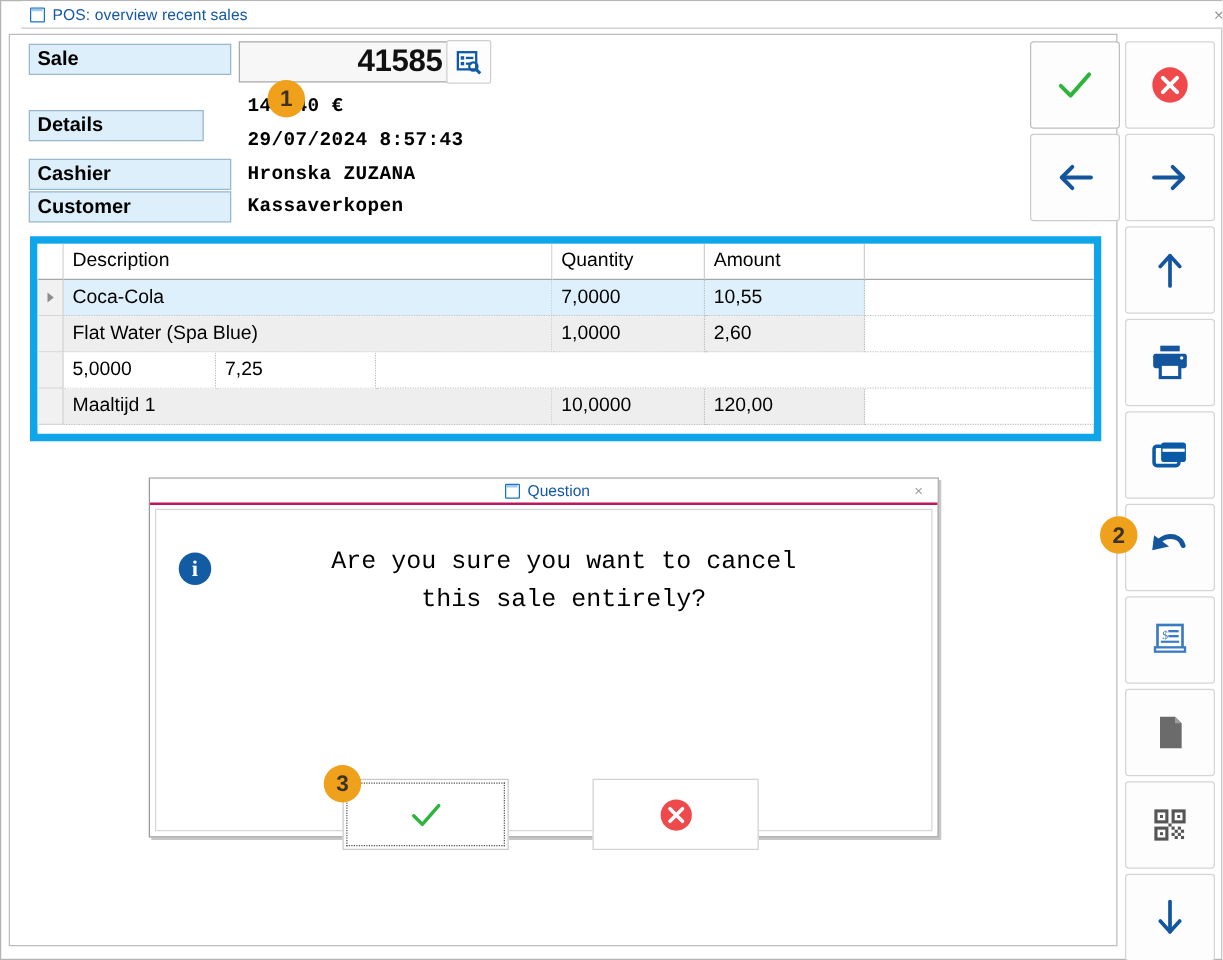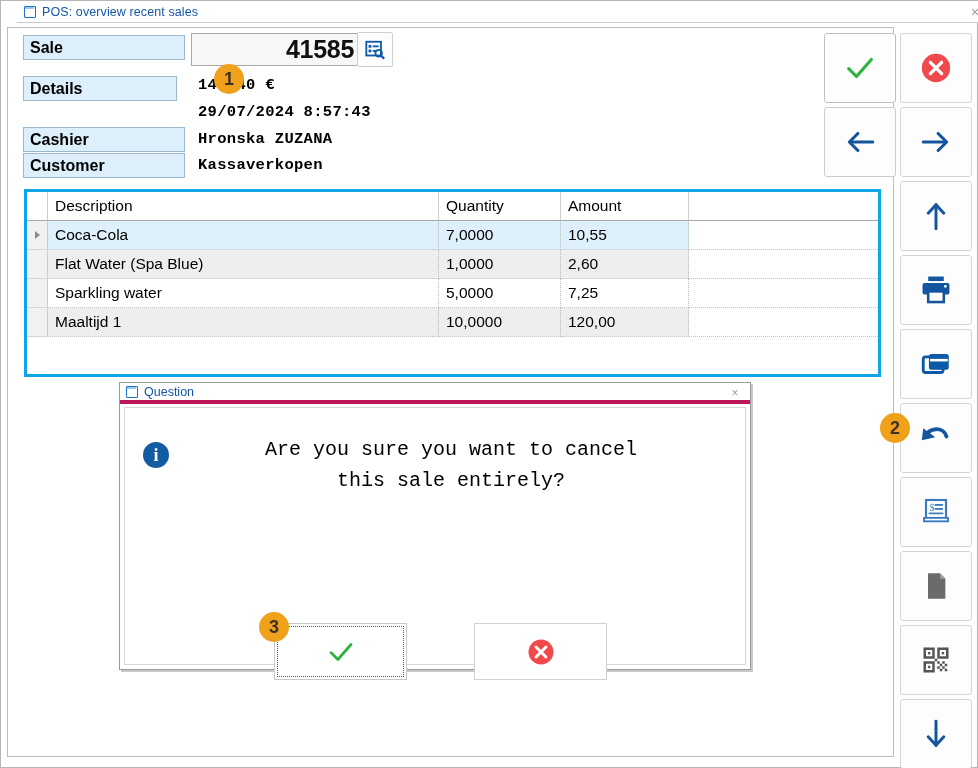--- a/index.html
+++ b/index.html
@@ -65,21 +65,21 @@
     background: #ddeffb;
     border: 1px solid #9bb8cc;
     color: #000000;
     font-family: Liberation Sans, sans-serif;
     font-weight: bold;
     font-size: 16px;
     padding-left: 6px;
     display: flex; align-items: center;
   }
   #lbl-sale     { left: 15px;  top: 7px;   width: 162px; height: 25px; }
-  #lbl-details  { left: 15px;  top: 48px;  width: 154px; height: 25px; }
+  #lbl-details  { left: 15px;  top: 60px;  width: 140px; height: 25px; }
   #lbl-cashier  { left: 15px;  top: 99px;  width: 162px; height: 25px; }
   #lbl-customer { left: 15px;  top: 125px; width: 162px; height: 25px; }
 
   #sale-box {
     position: absolute; left: 183px; top: 5px;
     width: 172px; height: 33px;
     background: #f7f7f7;
     border: 1px solid #a9a9a9;
     display: flex; align-items: center; justify-content: flex-end;
     padding-right: 8px;
@@ -122,22 +122,22 @@
     display: flex; align-items: center; justify-content: center;
     z-index: 60;
   }
   #badge-1 { left: 206px; top: 36px; }
   #badge-2 { left: 879px; top: 412px; }
   #badge-3 { left: 258px; top: 611px; }
 
   
   #grid {
     position: absolute; left: 16px; top: 161px;
-    width: 857px; height: 188px;
-    border: 3px solid #0ea5e9;
+    width: 857px; height: 164px;
+    border: 6px solid #0ea5e9;
     background: #ffffff;
     overflow: hidden;
   }
   .grid-row {
     display: flex;
     height: 29px;
     align-items: stretch;
   }
   .gutter {
     width: 21px; flex: 0 0 21px;
@@ -232,22 +232,23 @@
     width: 632px; height: 288px;
     background: #ffffff;
     border: 1px solid #9a9a9a;
     box-shadow: 2px 2px 0 rgba(0,0,0,.22);
     z-index: 50;
   }
   #dlg-titlebar {
     height: 21px;
     background: #ffffff;
     display: flex; align-items: center;
-    border-bottom: 4px solid #be185d;
+    border-bottom: 2px solid #be185d;
     position: relative;
+    justify-content: center;
   }
   #dlg-titlebar .tb-icon { margin-left: 6px; margin-right: 6px; width: 12px; height: 12px; position: relative; }
   #dlg-titlebar .tb-icon i {
     position: absolute; left: 0; top: 0; width: 12px; height: 12px;
     border: 1.5px solid #1a73c8; border-radius: 1px; background: #fff;
   }
   #dlg-titlebar .tb-icon i:after { content:""; position:absolute; left:0; top:0; width:9px; height:2.5px; background:#9dc8ea; }
   #dlg-title { font-size: 12.5px; color: #1558a8; }
   #dlg-close {
     position: absolute; right: 6px; top: 2px;
@@ -360,21 +361,20 @@
       <div class="grid-row data-row row-alt">
         <div class="gutter"></div>
         <div class="cell c-desc">Flat Water (Spa Blue)</div>
         <div class="cell c-qty">1,0000</div>
         <div class="cell c-amt">2,60</div>
         <div class="cell c-fill"></div>
       </div>
 
       <div class="grid-row data-row row-norm">
         <div class="gutter"></div>
-        <div class="cell c-desc">Sparkling water</div>
         <div class="cell c-qty">5,0000</div>
         <div class="cell c-amt">7,25</div>
         <div class="cell c-fill"></div>
       </div>
 
       <div class="grid-row data-row row-alt">
         <div class="gutter"></div>
         <div class="cell c-desc">Maaltijd 1</div>
         <div class="cell c-qty">10,0000</div>
         <div class="cell c-amt">120,00</div>

